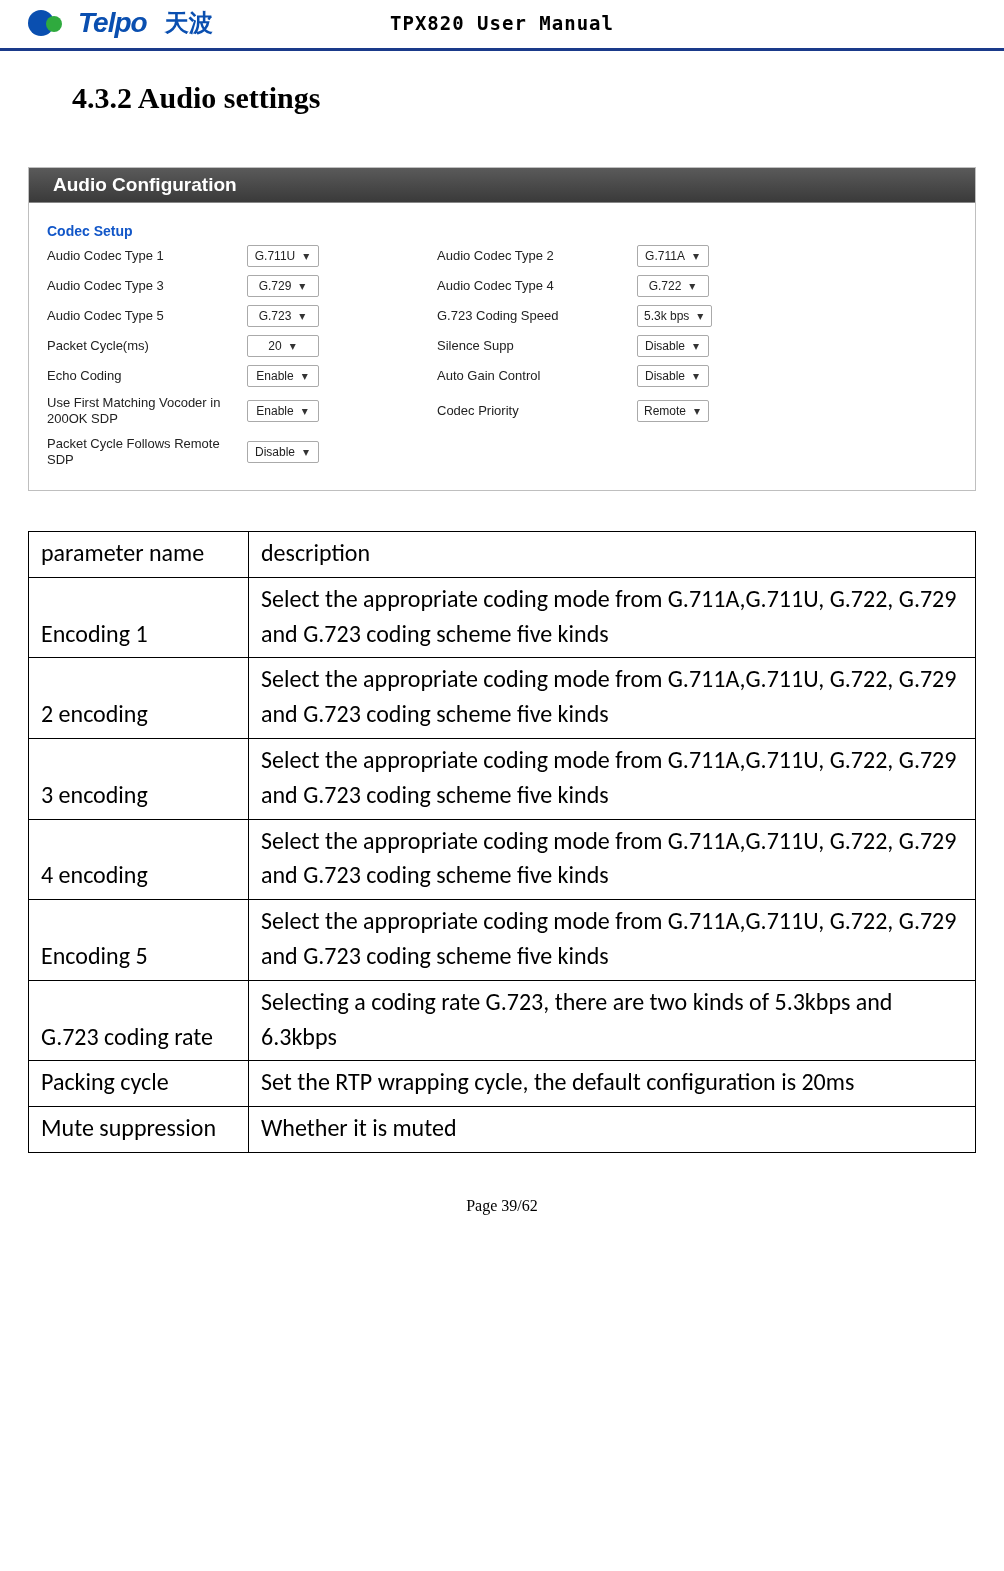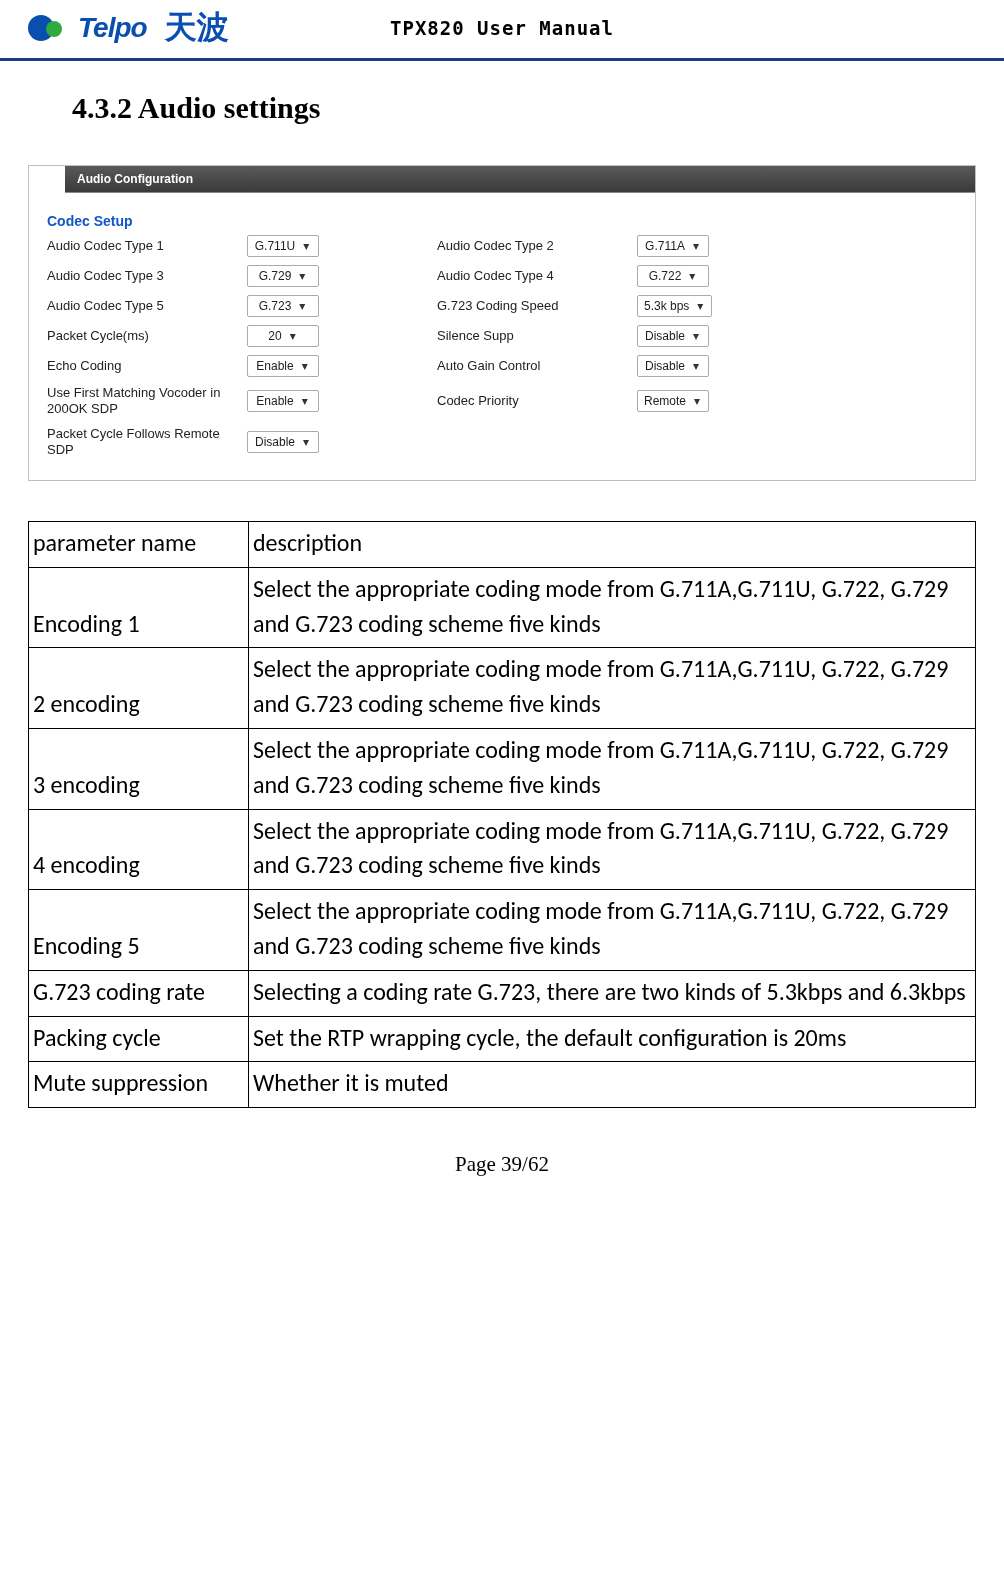--- a/index.html
+++ b/index.html
@@ -40,56 +40,55 @@
     background:#2faa3e;
   }
   .logo-text {
     font-size: 28px;
     font-weight: 800;
     font-style: italic;
     color: #0a4fb0;
     letter-spacing: -1px;
   }
   .logo-cn {
-    font-size: 32px;
+    font-size: 24px;
     font-weight: 600;
     color: #0a4fb0;
     margin-left: 2px;
   }
   .doc-title {
     position: absolute;
     left: 50%;
     transform: translateX(-50%);
     font-family: "SimSun","MS Mincho",monospace;
     font-weight: bold;
     font-size: 19px;
     letter-spacing: 1px;
   }
   .content {
     padding: 30px 28px 10px 28px;
   }
   .section-heading {
     font-family: "Times New Roman", serif;
     font-weight: bold;
     font-size: 30px;
-    margin: 0 0 40px 44px;
+    margin: 0 0 52px 44px;
   }
   
   .panel {
     border: 1px solid #bfbfbf;
     margin-bottom: 40px;
   }
   .panel-title {
     background: linear-gradient(#5a5a5a,#3a3a3a);
     color: #fff;
-    font-size: 12px;
+    font-size: 19px;
     font-weight: 600;
-    padding: 6px 12px;
+    padding: 6px 24px;
     border-bottom: 1px solid #888;
-    margin-left: 36px;
   }
   .panel-body {
     padding: 12px 18px 22px 18px;
     background:#fff;
   }
   .group-title {
     color: #1156c8;
     font-weight: 600;
     font-size: 14px;
     margin-bottom: 6px;
@@ -126,32 +125,32 @@
   .spacer-col {}
   
   .param-table {
     border-collapse: collapse;
     width: 100%;
     font-size: 24px;
     font-family: Calibri, "Segoe UI", Arial, sans-serif;
   }
   .param-table td {
     border: 1px solid #000;
-    padding: 4px 8px 6px 4px;
+    padding: 4px 8px 6px 12px;
     vertical-align: bottom;
     line-height: 1.45;
   }
   .param-table td:first-child {
     width: 220px;
     white-space: nowrap;
   }
   .footer {
     text-align: center;
     font-family: "Times New Roman", serif;
-    font-size: 21px;
+    font-size: 16px;
     padding: 34px 0 18px 0;
   }
 </style>
 </head>
 <body>
 
 <div class="header">
   <div class="logo-wrap">
     <div class="logo-mark"></div>
     <span class="logo-text">Telpo</span>

